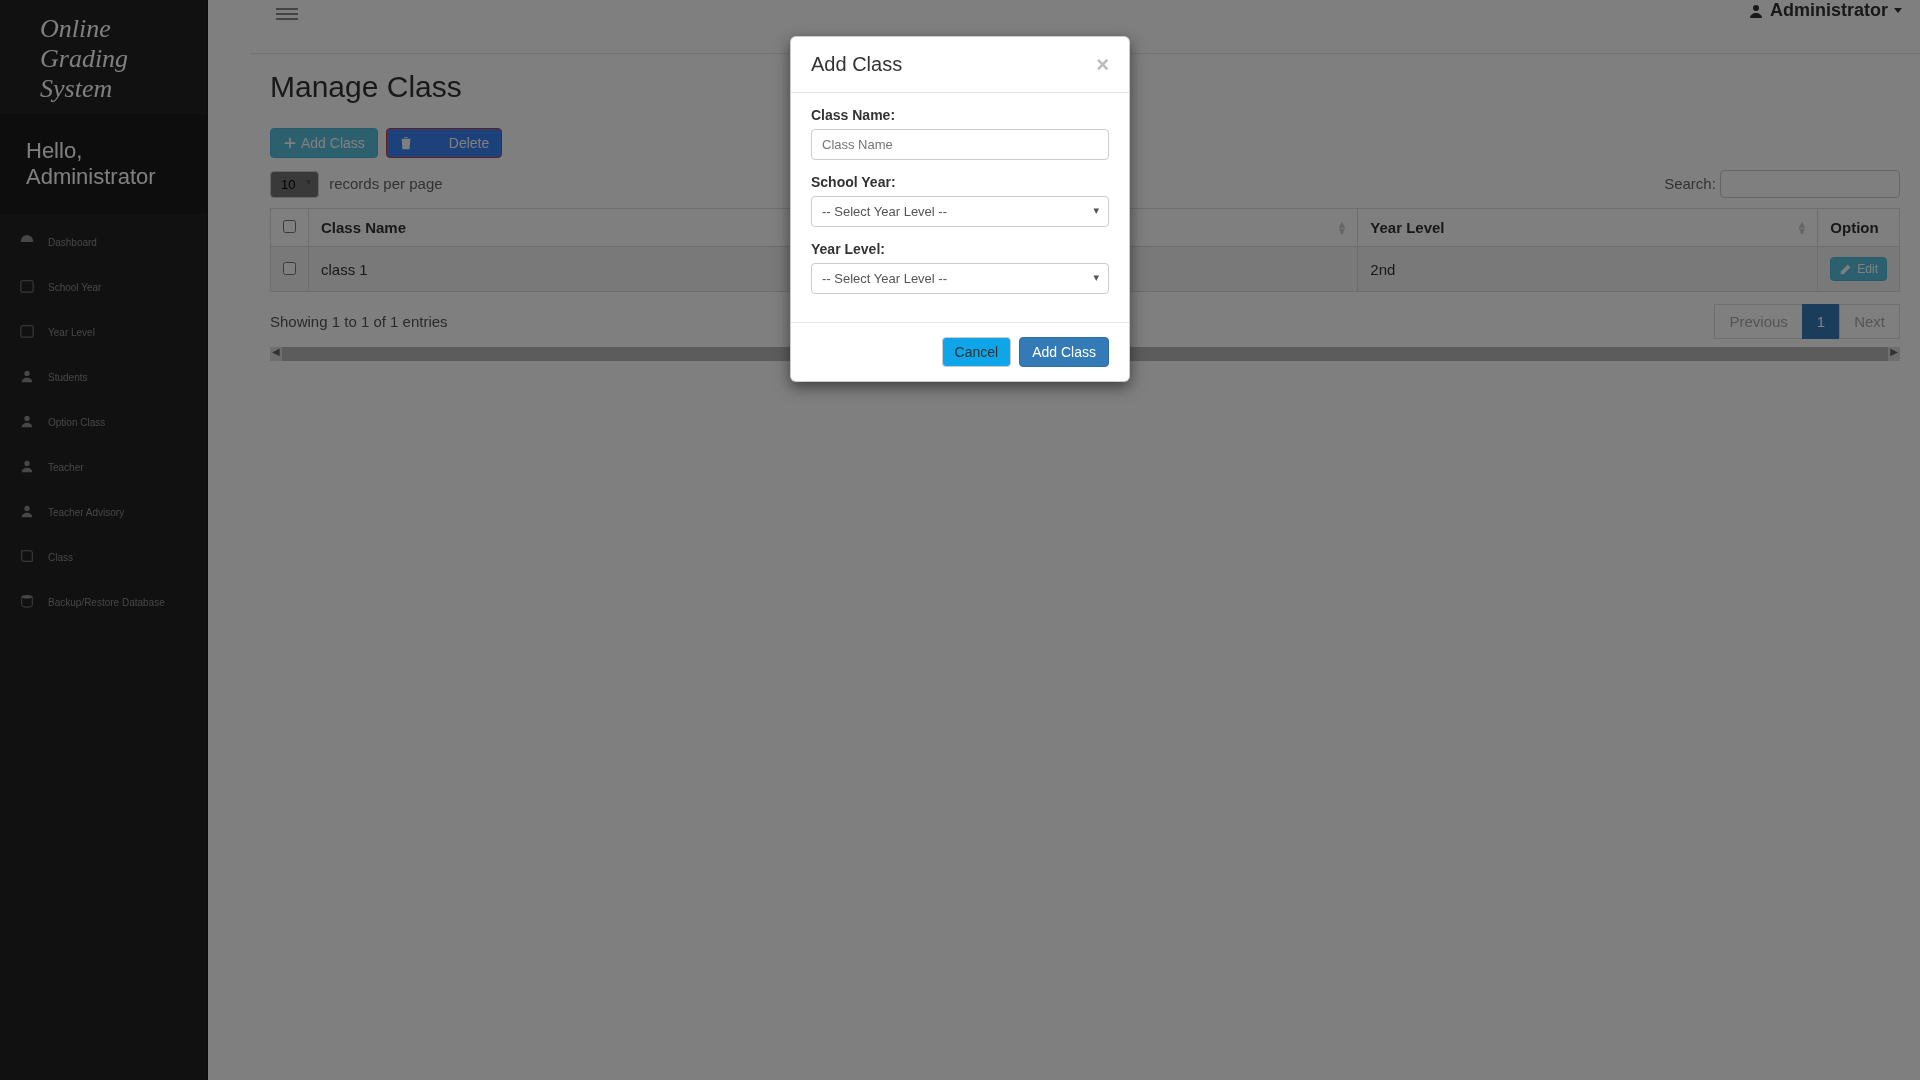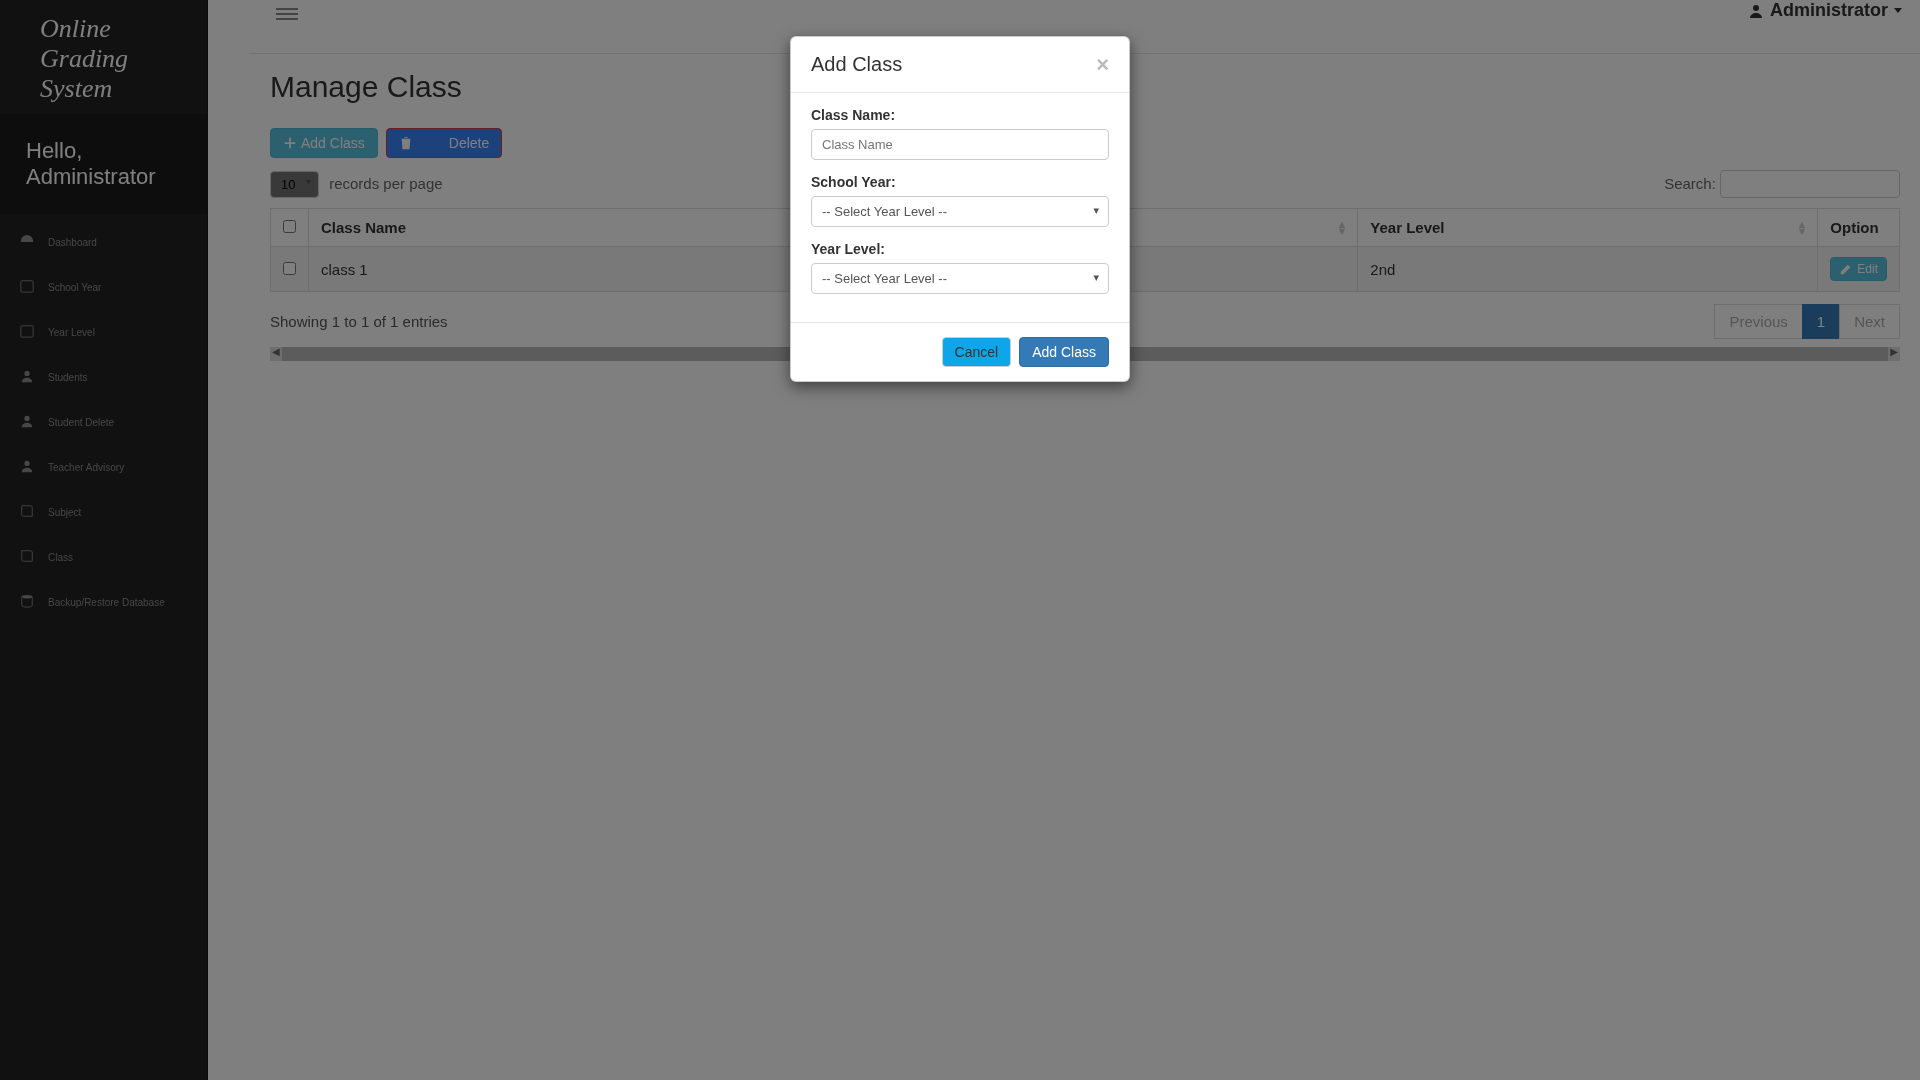--- a/index.html
+++ b/index.html
@@ -272,38 +272,39 @@
     </span>
     <span>Students</span>
   </div>
   <div class="nav-item">
     <span class="icon-slot">
       <svg class="icon" viewBox="0 0 16 16">
           <circle cx="8" cy="5" r="3"></circle>
           <path d="M2 15c0-3 3-5 6-5s6 2 6 5"></path>
         </svg>
     </span>
-    <span>Student Delete</span>
+    <span>Option Class</span>
   </div>
   <div class="nav-item">
     <span class="icon-slot">
       <svg class="icon" viewBox="0 0 16 16">
           <circle cx="8" cy="5" r="3"></circle>
           <path d="M2 15c0-3 3-5 6-5s6 2 6 5"></path>
         </svg>
     </span>
+    <span>Teacher</span>
+  </div>
+  <div class="nav-item">
+    <span class="icon-slot">
+      <svg class="icon" viewBox="0 0 16 16">
+          <circle cx="8" cy="5" r="3"></circle>
+          <path d="M2 15c0-3 3-5 6-5s6 2 6 5"></path>
+        </svg>
+    </span>
     <span>Teacher Advisory</span>
-  </div>
-  <div class="nav-item">
-    <span class="icon-slot">
-      <svg class="icon" viewBox="0 0 16 16">
-          <path d="M2 2h10a2 2 0 012 2v10H4a2 2 0 01-2-2V2z" fill="none" stroke="currentColor"></path>
-        </svg>
-    </span>
-    <span>Subject</span>
   </div>
   <div class="nav-item">
     <span class="icon-slot">
       <svg class="icon" viewBox="0 0 16 16">
           <path d="M2 2h10a2 2 0 012 2v10H4a2 2 0 01-2-2V2z" fill="none" stroke="currentColor"></path>
         </svg>
     </span>
     <span>Class</span>
   </div>
   <div class="nav-item">

